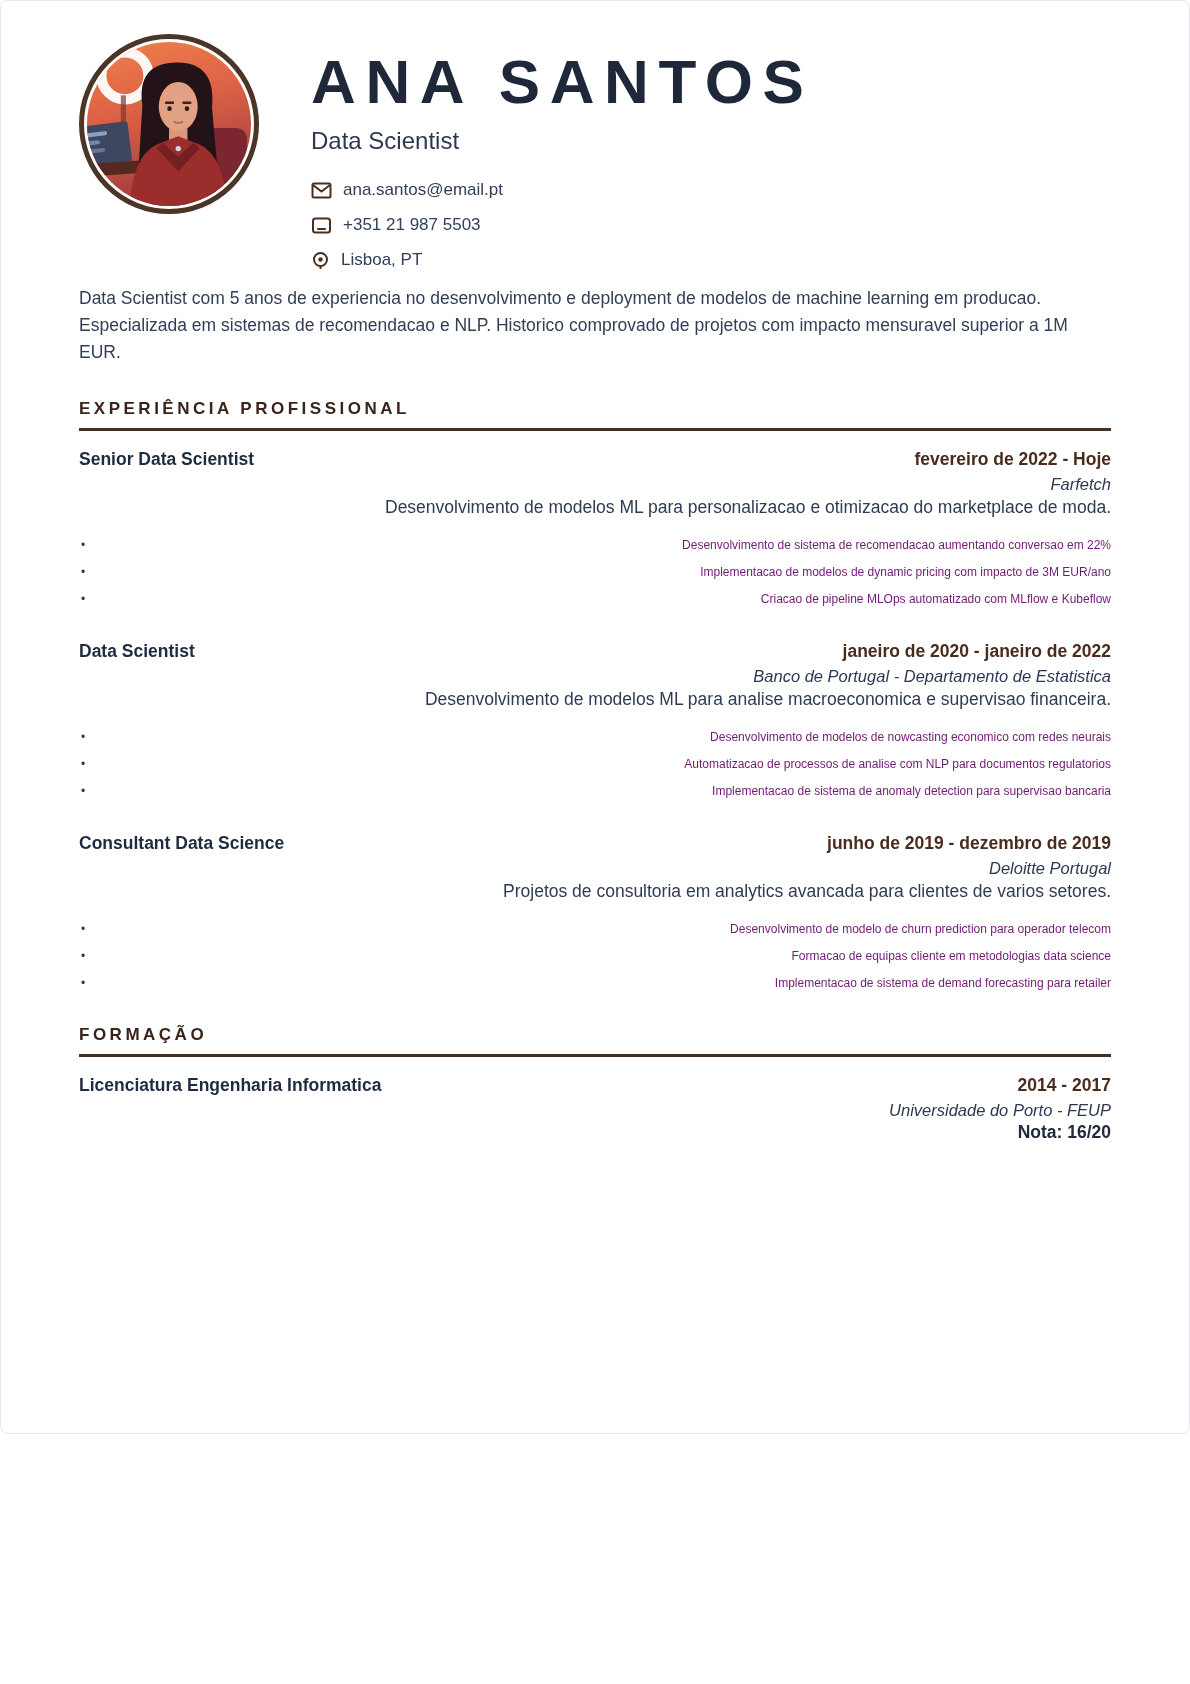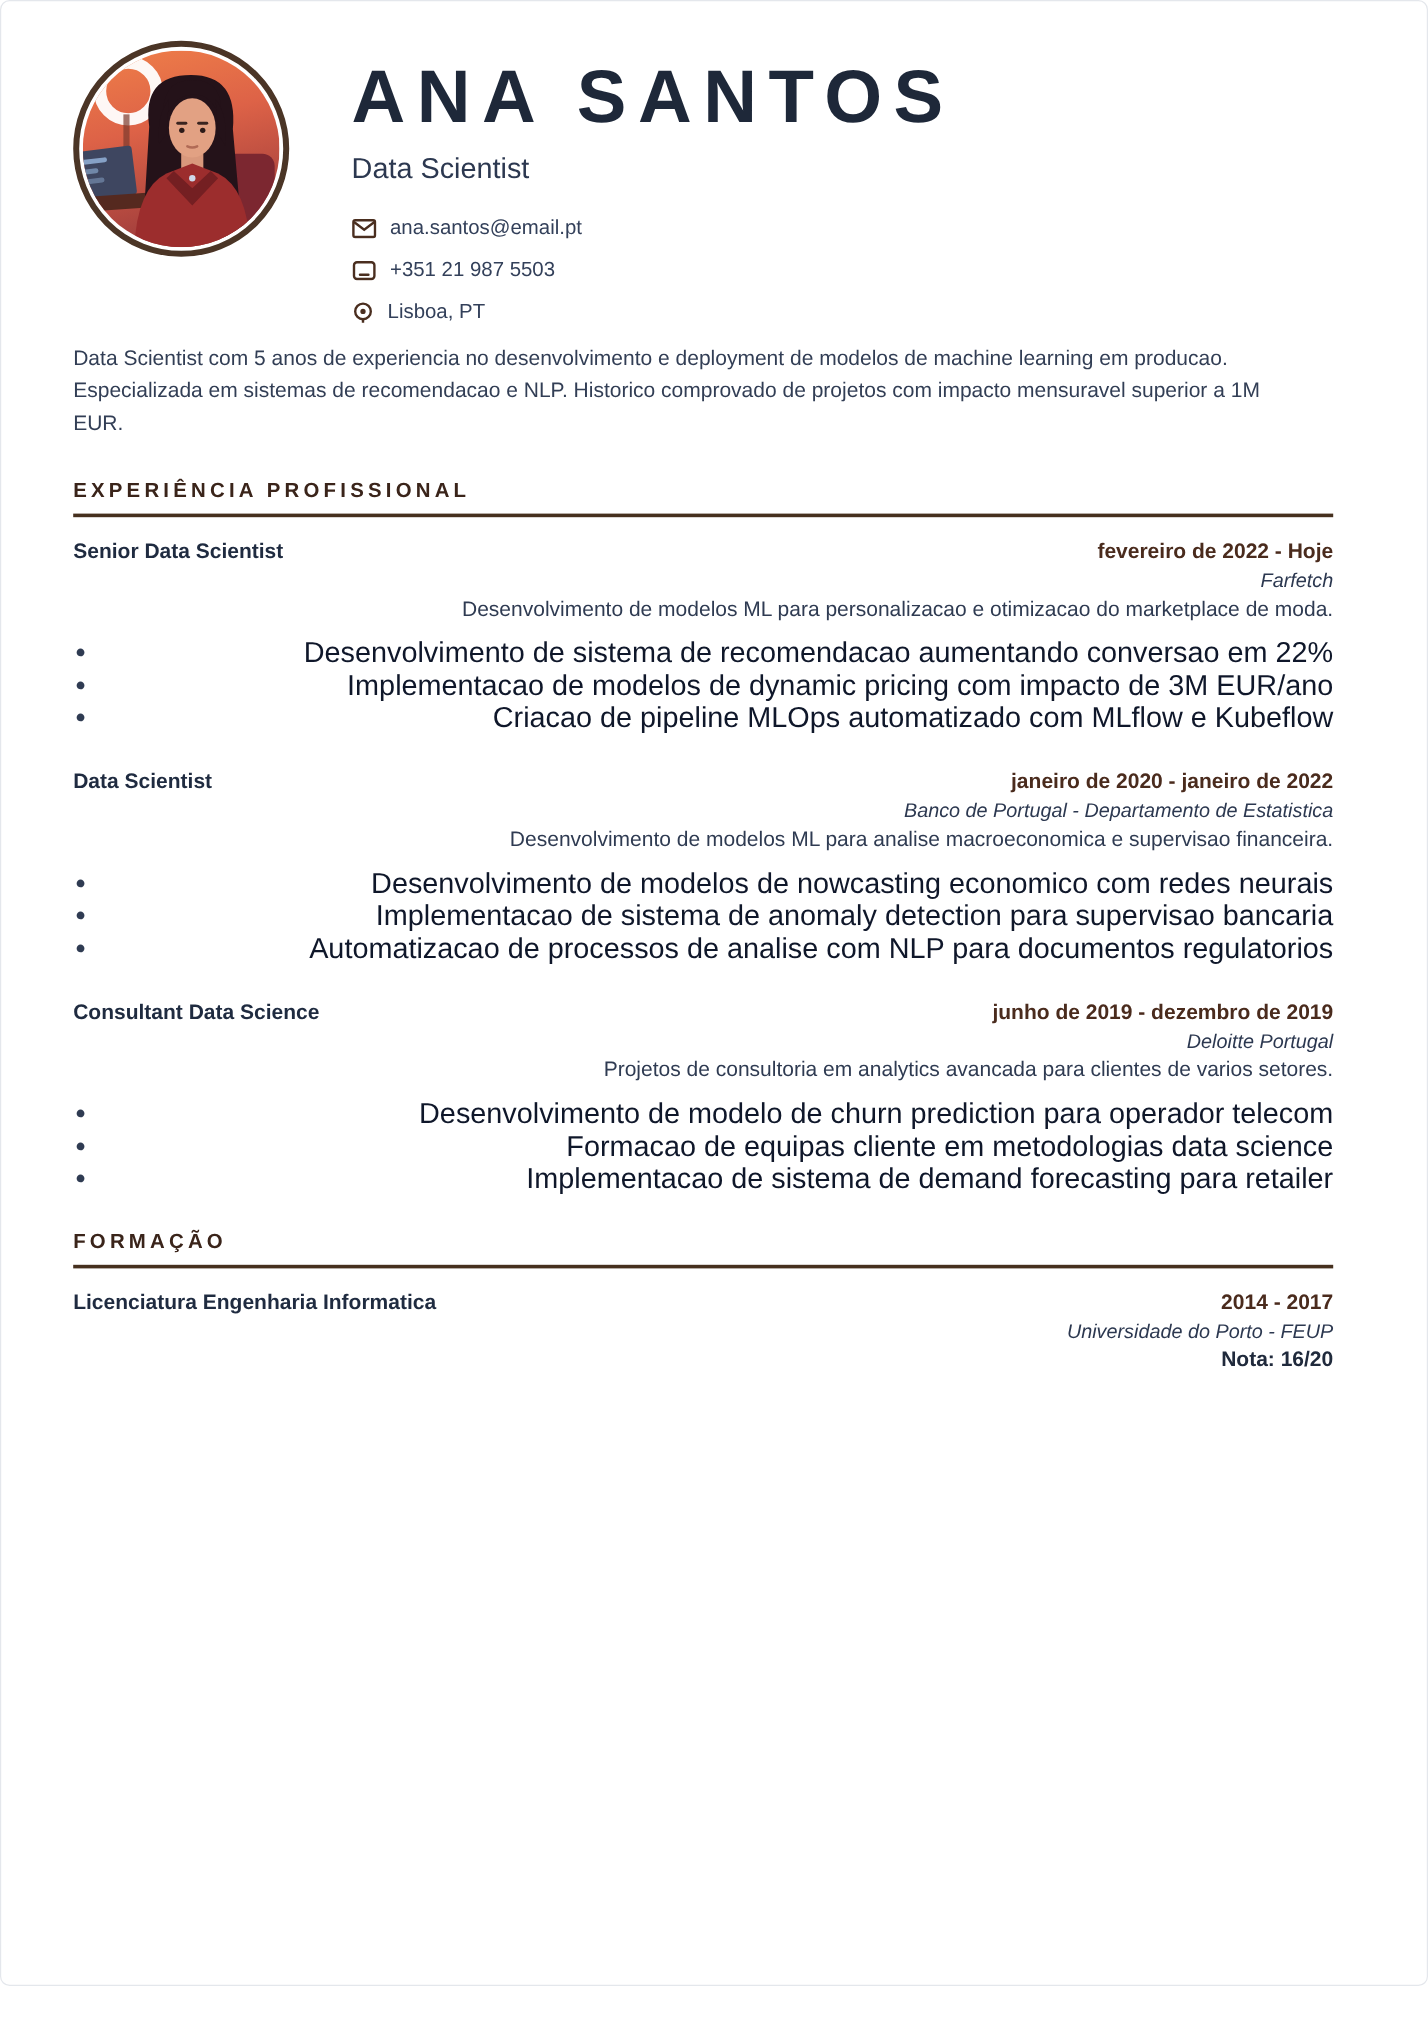--- a/index.html
+++ b/index.html
@@ -3,25 +3,25 @@
 <meta charset="utf-8">
 <style>
   * { box-sizing: border-box; }
   html, body { margin: 0; padding: 0; background: #fff; }
   body {
     width: 1190px; height: 1684px;
     font-family: "Liberation Sans", "DejaVu Sans", sans-serif;
     color: #2f3b52;
   }
   .page {
-    width: 1190px; height: 1655px;
+    width: 1190px; height: 1434px;
     background: #ffffff;
     border: 1px solid #e4e7ec;
     border-radius: 8px;
-    padding: 33px 78px 0 60px;
+    padding: 33px 78px 0 78px;
     overflow: hidden;
   }
   
   .header { display: flex; gap: 52px; }
   .photo-outer {
     flex-shrink: 0;
     width: 180px; height: 180px;
     border: 5px solid #4b3526;
     border-radius: 50%;
     background: #ffffff;
@@ -90,22 +90,22 @@
     font-style: italic;
     font-size: 16.5px;
     color: #2c3850;
   }
   .entry-desc { margin-top: 3px; font-size: 17.5px; color: #2f3b52; }
   .entry-grade { margin-top: 2px; font-size: 17.5px; font-weight: 700; color: #202a3c; }
   ul.bullets { list-style: none; margin: 16px 0 0 0; padding: 0; }
   ul.bullets li {
     position: relative;
     padding-left: 17px;
-    font-size: 24px;
-    color: #0f172a;
+    font-size: 12px;
+    color: #701a75;
     margin-bottom: 5px;
     line-height: 22px;
   }
   ul.bullets li::before {
     content: "\2022";
     position: absolute; left: 2px; top: 0;
     color: #2f3b52;
   }
   .edu-entry { margin-bottom: 36px; }
 </style>
@@ -225,22 +225,22 @@
 
     <div class="entry">
       <div class="entry-head">
         <span class="entry-title">Data Scientist</span>
         <span class="entry-period">janeiro de 2020 - janeiro de 2022</span>
       </div>
       <div class="entry-org">Banco de Portugal - Departamento de Estatistica</div>
       <div class="entry-desc">Desenvolvimento de modelos ML para analise macroeconomica e supervisao financeira.</div>
       <ul class="bullets">
         <li>Desenvolvimento de modelos de nowcasting economico com redes neurais</li>
+        <li>Automatizacao de processos de analise com NLP para documentos regulatorios</li>
         <li>Implementacao de sistema de anomaly detection para supervisao bancaria</li>
-        <li>Automatizacao de processos de analise com NLP para documentos regulatorios</li>
       </ul>
     </div>
 
     <div class="entry">
       <div class="entry-head">
         <span class="entry-title">Consultant Data Science</span>
         <span class="entry-period">junho de 2019 - dezembro de 2019</span>
       </div>
       <div class="entry-org">Deloitte Portugal</div>
       <div class="entry-desc">Projetos de consultoria em analytics avancada para clientes de varios setores.</div>

